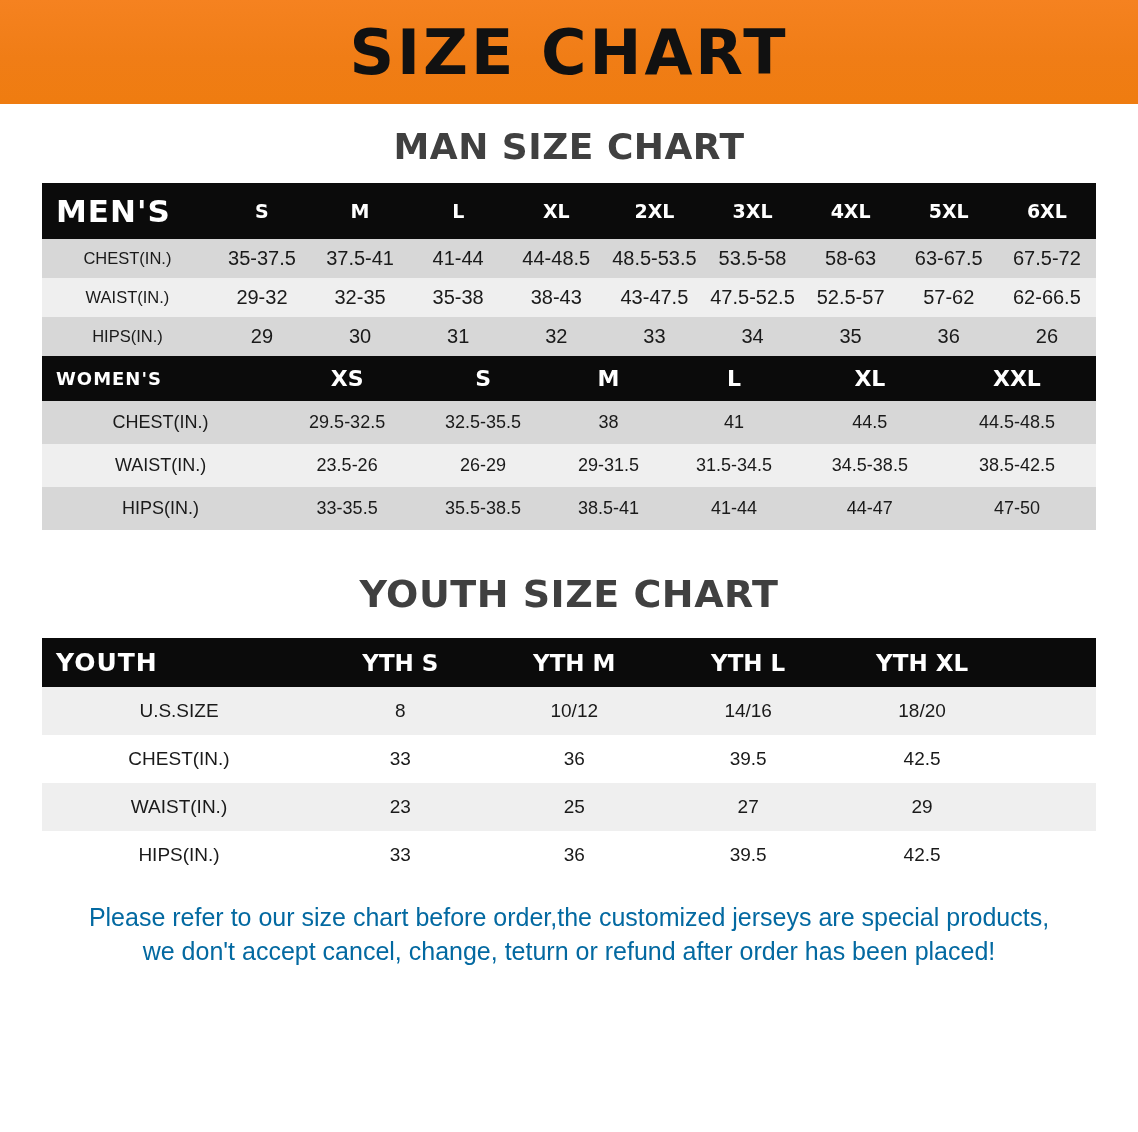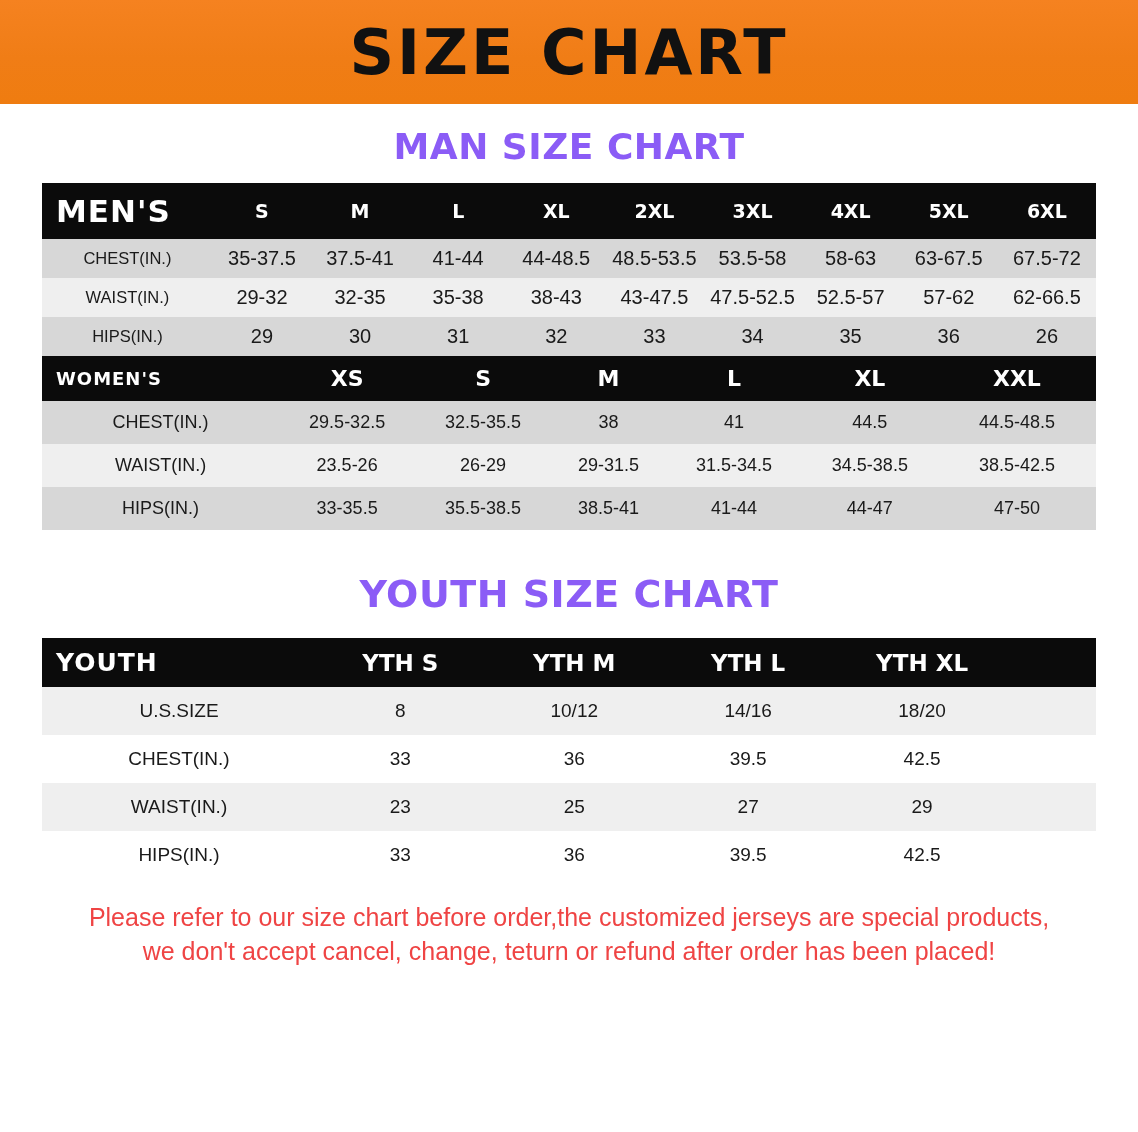--- a/index.html
+++ b/index.html
@@ -39,21 +39,21 @@
     color: #111111;
     line-height: 1;
     margin-top: 2px;
   }
 
   
   .section-title {
     text-align: center;
     font-family: "DejaVu Sans", sans-serif;
     font-weight: bold;
-    color: #8b5cf6;
+    color: #404040;
   }
   .section-title.man {
     font-size: 36px;
     letter-spacing: 0.5px;
     margin-top: 22px;
     margin-bottom: 16px;
   }
   .section-title.women {
     font-size: 38px;
     letter-spacing: 0.5px;
@@ -115,21 +115,21 @@
 
   
   .youth-tbl thead th { font-size: 23px; }
   .youth-tbl thead th.rowlabel { font-size: 25px; }
   .youth-tbl tbody td { font-size: 19px; padding: 13px 2px; }
   .youth-tbl tbody td.rowlabel { font-size: 19px; }
 
   
   .note {
     margin: 22px 38px 0 38px;
-    color: #ef4444;
+    color: #0369a1;
     font-family: "Liberation Sans", sans-serif;
     font-size: 25px;
     line-height: 1.35;
     text-align: center;
   }
   .note span { display: block; }
 </style>
 </head>
 <body>
 

